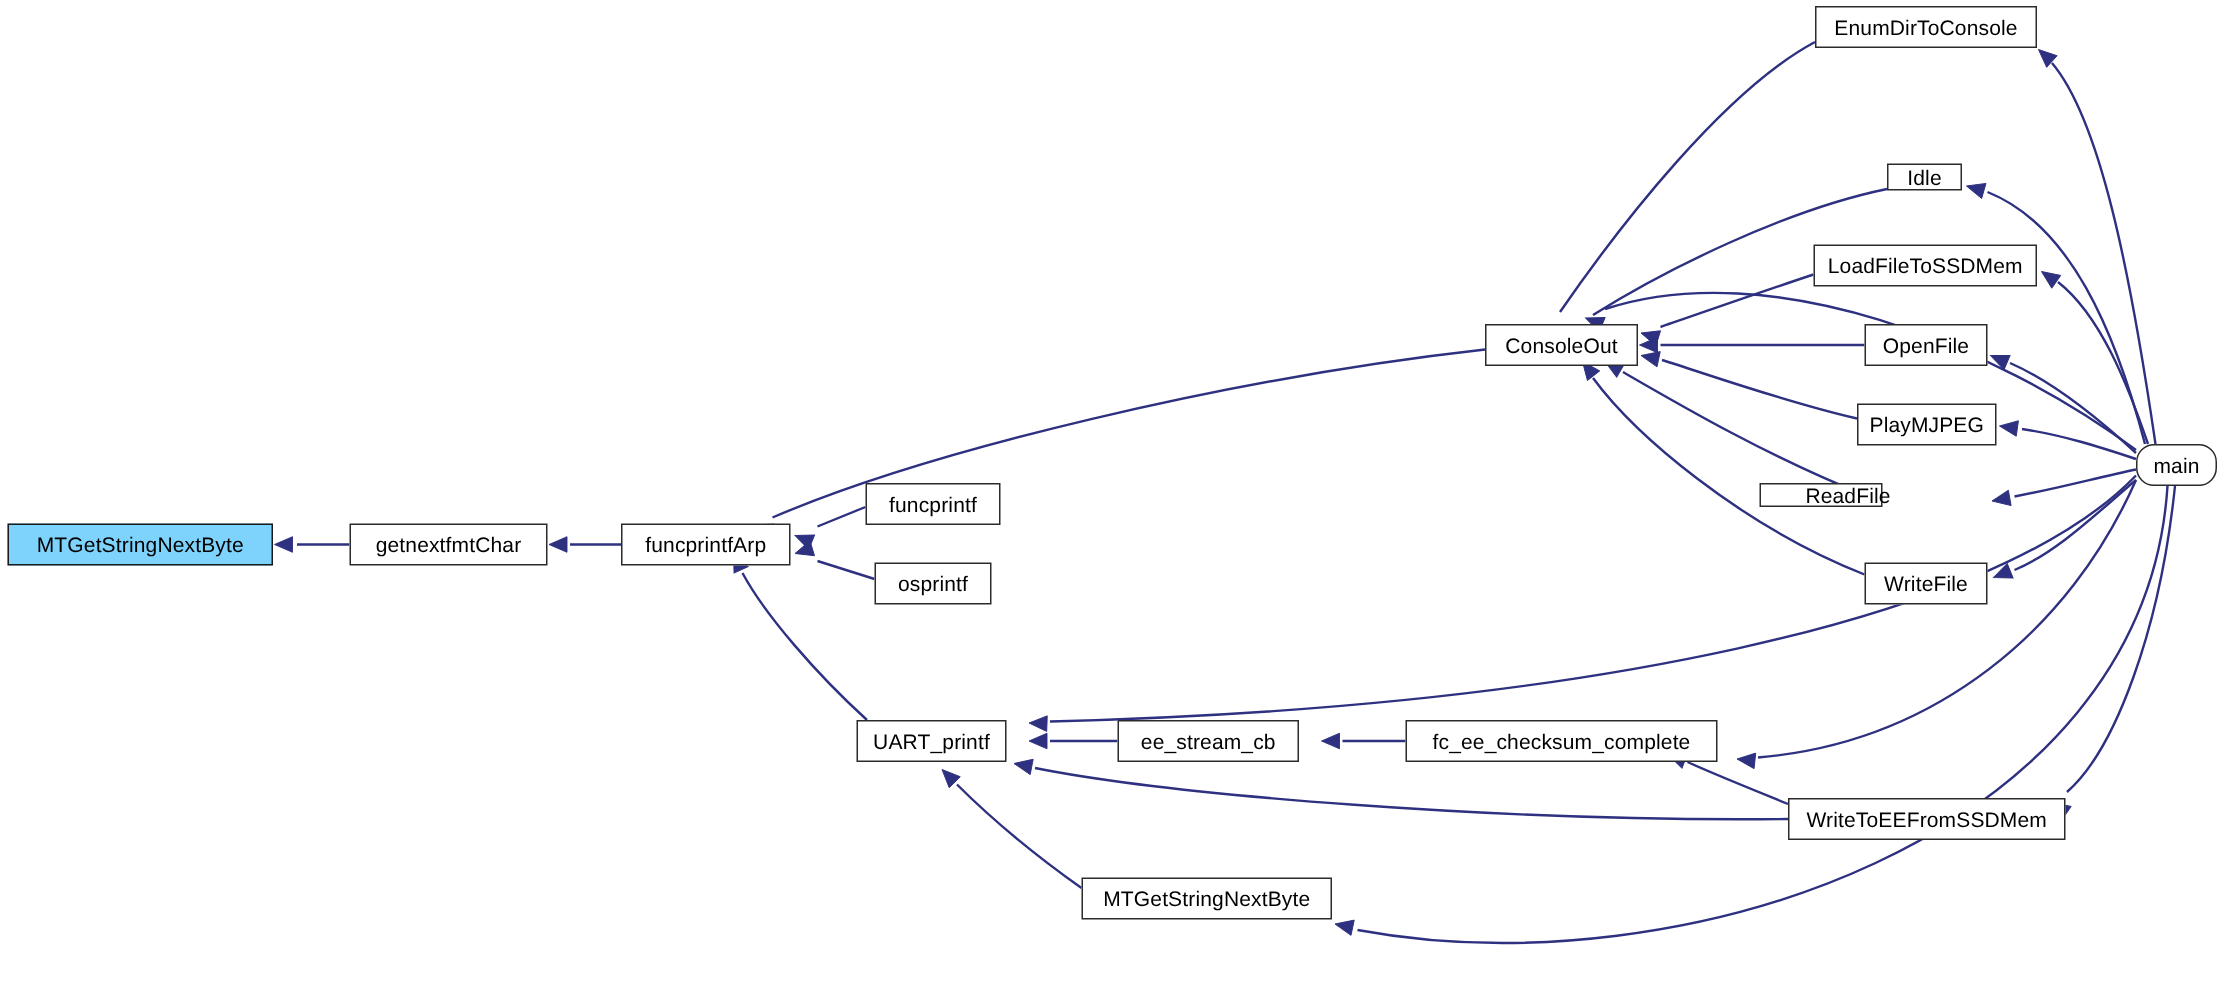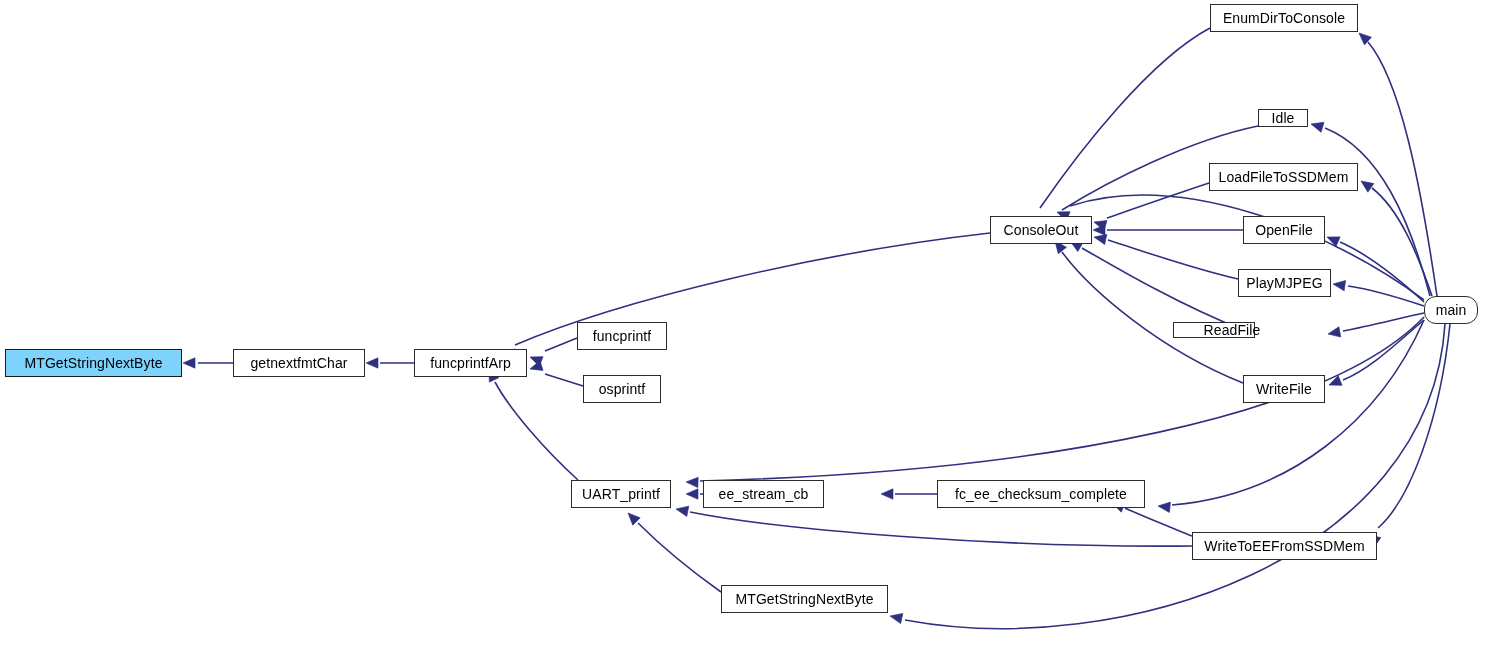--- a/index.html
+++ b/index.html
@@ -135,21 +135,21 @@
       </div>
       <div class="node" style="left: 583px; top: 375px; width: 78px; height: 28px;">
         <span>osprintf</span>
       </div>
       <div class="node" style="left: 990px; top: 216px; width: 102px; height: 28px;">
         <span>ConsoleOut</span>
       </div>
       <div class="node" style="left: 571px; top: 480px; width: 100px; height: 28px;">
         <span>UART_printf</span>
       </div>
-      <div class="node" style="left: 703px; top: 480px; width: 121px; height: 28px; text-align: center;">
+      <div class="node" style="left: 745px; top: 480px; width: 121px; height: 28px; text-align: center;">
         <span>ee_stream_cb</span>
       </div>
       <div class="node" style="left: 937px; top: 480px; width: 208px; height: 28px; text-align: center;">
         <span>fc_ee_checksum_complete</span>
       </div>
       <div class="node" style="left: 721px; top: 585px; width: 167px; height: 28px;">
         <span>MTGetStringNextByte</span>
       </div>
       <div class="node" style="left: 1192px; top: 532px; width: 185px; height: 28px;">
         <span>WriteToEEFromSSDMem</span>

